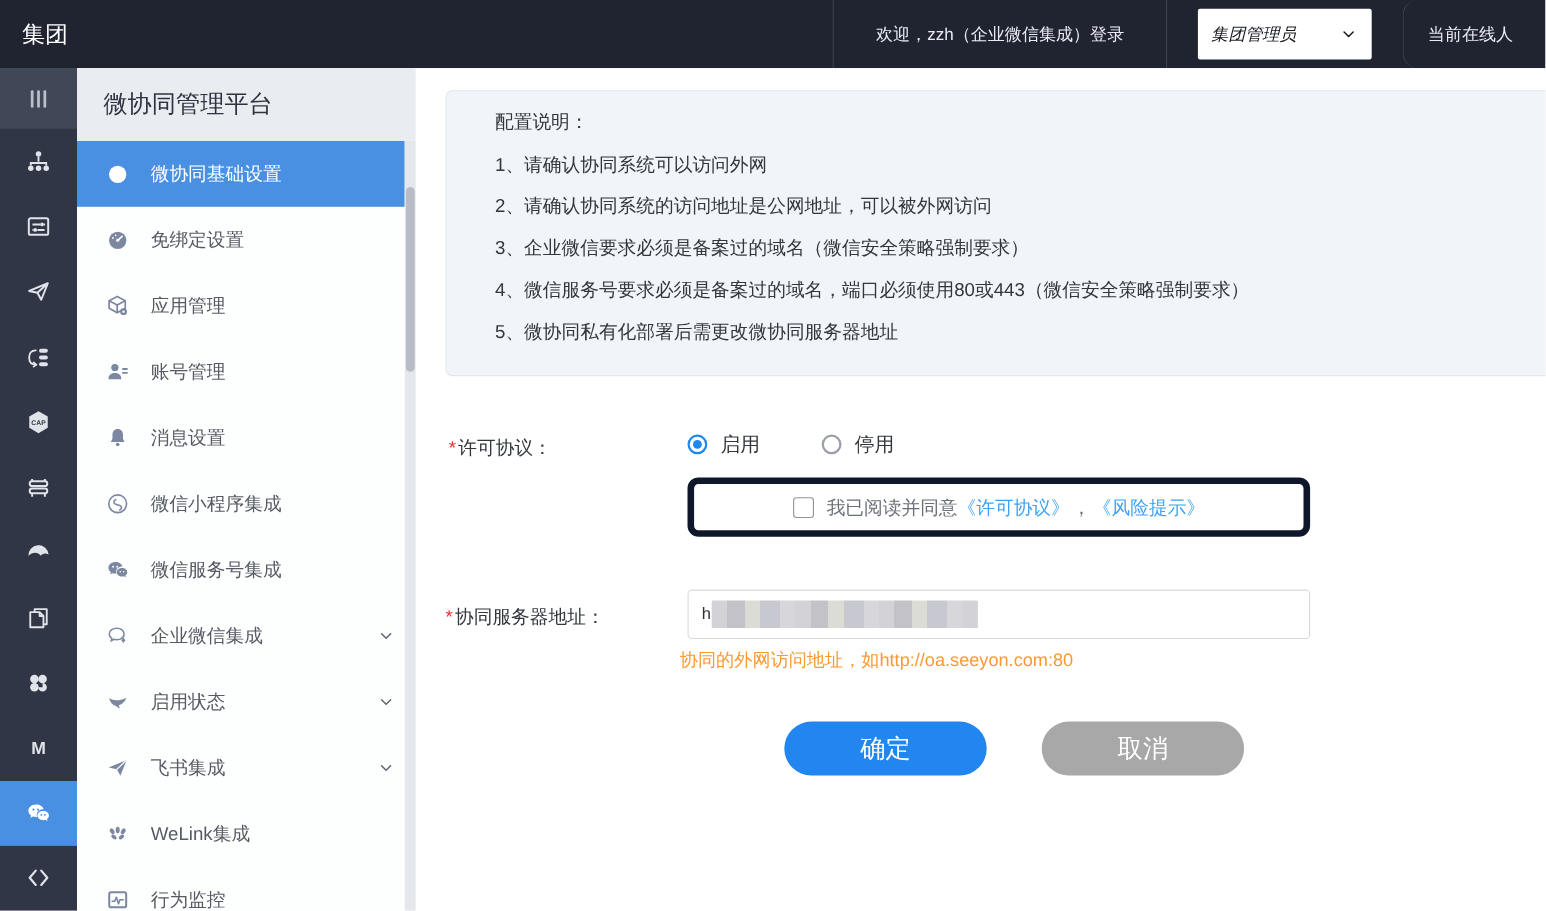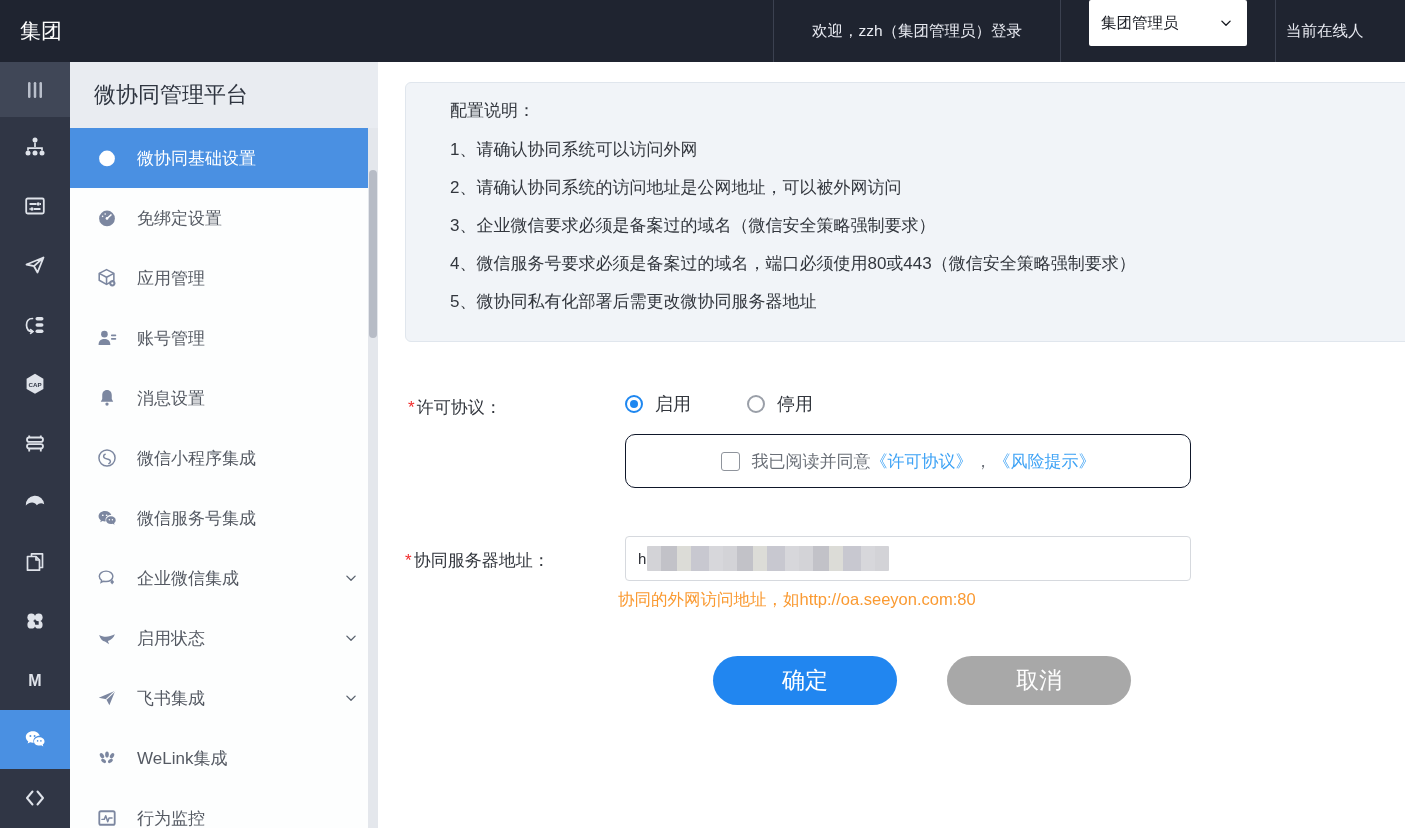--- a/index.html
+++ b/index.html
@@ -5,26 +5,26 @@
   html,body{margin:0;padding:0;width:1405px;height:828px;overflow:hidden;
     font-family:"Liberation Sans","DejaVu Sans",sans-serif;background:#fff;}
   *{box-sizing:border-box;}
 
   
   .topbar{height:62px;background:#1f2430;display:flex;align-items:stretch;color:#e9ebf2;}
   .brand{display:flex;align-items:center;padding-left:20px;font-size:21px;color:#fff;width:380px;}
   .tb-right{margin-left:auto;display:flex;align-items:stretch;}
   .tb-welcome{display:flex;align-items:center;padding:0 38px;font-size:15.5px;
     border-left:1px solid #3b4150;border-right:1px solid #3b4150;white-space:nowrap;}
-  .tb-selwrap{display:flex;align-items:flex-start;padding:0 28px;}
+  .tb-selwrap{display:flex;align-items:center;padding:0 28px;font-style:italic;}
   .tb-select{width:158px;height:46px;background:#fff;color:#15181f;border-radius:2px;
     display:flex;align-items:center;font-size:15.5px;padding:0 12px;cursor:pointer;}
   .tb-select .sel-chevron{margin-left:auto;display:flex;color:#15181f;}
   .tb-online{display:flex;align-items:center;border-left:1px solid #3b4150;
-    padding-left:10px;font-size:15.5px;white-space:nowrap;min-width:130px;}
+    padding-left:22px;font-size:15.5px;white-space:nowrap;min-width:130px;border-radius:14px;}
 
   
   .layout{display:flex;height:766px;}
 
   
   .iconrail{width:70px;background:#303645;display:flex;flex-direction:column;flex:0 0 70px;}
   .rail-cell{height:60px;display:flex;align-items:center;justify-content:center;
     color:#dfe3ea;cursor:pointer;--dotbg:#303645;}
   .rail-cell.raised{height:56px;background:#404757;color:#b9bfcb;--dotbg:#404757;}
   .rail-cell.active{background:#4a90e2;color:#fff;--dotbg:#4a90e2;}
@@ -55,21 +55,21 @@
   .f-label{position:absolute;font-size:17px;color:#32363d;white-space:nowrap;}
   .req{color:#f12b2b;margin-right:2px;}
 
   .radios{position:absolute;left:247px;top:330px;display:flex;align-items:center;gap:56px;}
   .radio{display:flex;align-items:center;gap:12px;cursor:pointer;font-size:18px;color:#32363d;}
   .rdot{width:18px;height:18px;border-radius:50%;border:2px solid #9a9fa8;background:#fff;position:relative;flex:0 0 18px;}
   .rdot.checked{border-color:#1e87f0;}
   .rdot.checked::after{content:"";position:absolute;left:3px;top:3px;width:8px;height:8px;border-radius:50%;background:#1e87f0;}
 
   .agreement{position:absolute;left:247px;top:372px;width:566px;height:54px;
-    background:#fff;border:1px solid #0f172a;border-radius:10px;
+    background:#fff;border:6px solid #0f172a;border-radius:10px;
     display:flex;align-items:center;justify-content:center;font-size:17px;color:#6b7078;}
   .checkbox{width:19px;height:19px;border:1.5px solid #8f949c;border-radius:3px;background:#fff;margin-right:12px;cursor:pointer;flex:0 0 19px;}
   .ag-link{color:#3da2f5;text-decoration:none;cursor:pointer;}
   .ag-sep{margin:0 2px;color:#6b7078;}
 
   .input{position:absolute;left:247px;top:474px;width:566px;height:45px;background:#fff;
     border:1px solid #d6d9de;border-radius:4px;display:flex;align-items:center;
     padding:0 12px;cursor:text;}
   .val-prefix{font-size:15px;color:#2c2f35;}
   .redacted{width:242px;height:25px;margin-left:1px;border-radius:1px;
@@ -80,21 +80,21 @@
     color:#fff;font-size:23px;cursor:pointer;font-family:Liberation Serif, serif;}
   .btn.primary{left:335px;background:#2186f0;}
   .btn.gray{left:569px;background:#a8a8a8;}
 </style>
 </head>
 <body>
 
 <div class="topbar">
   <div class="brand">集团</div>
   <div class="tb-right">
-    <div class="tb-welcome">欢迎，zzh（集团管理员）登录</div>
+    <div class="tb-welcome">欢迎，zzh（企业微信集成）登录</div>
     <div class="tb-selwrap">
       <div class="tb-select">
         <span>集团管理员</span>
         <span class="sel-chevron">
             <svg viewBox="0 0 24 24" width="18" height="18" fill="currentColor" aria-hidden="true">
               <path d="M6.5 9.5 L12 15 L17.5 9.5" fill="none" stroke="currentColor" stroke-width="1.8" stroke-linecap="round" stroke-linejoin="round"></path>
             </svg>
           </span>
       </div>
     </div>

